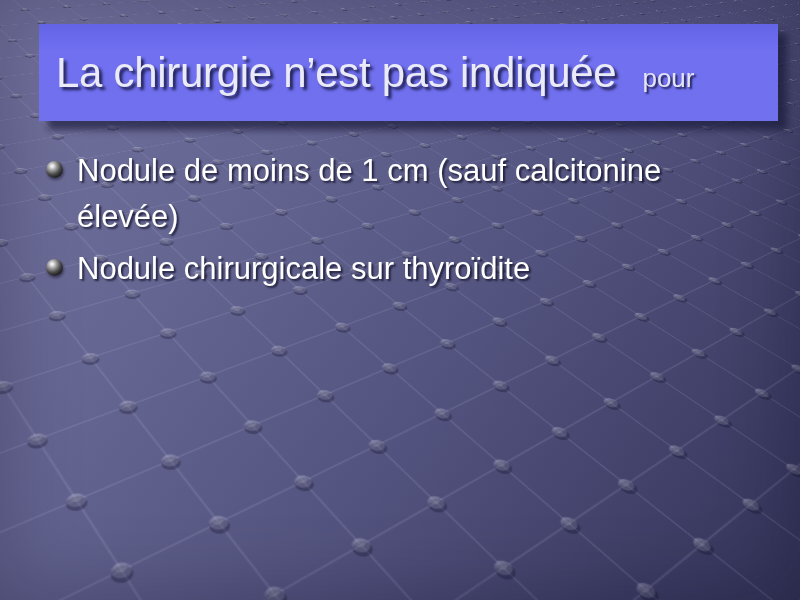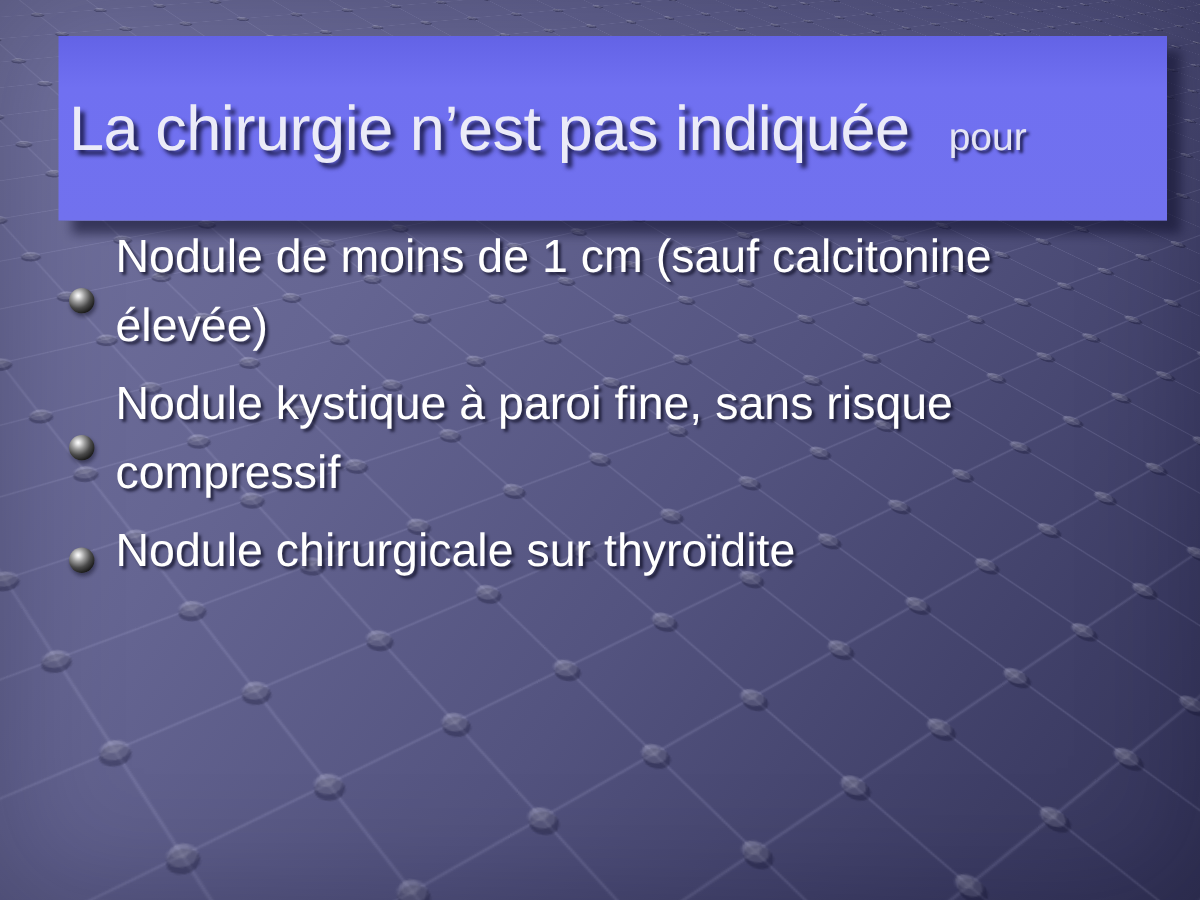--- a/index.html
+++ b/index.html
@@ -18,41 +18,41 @@
     margin:-2300px 0 0 -2300px;
     transform: perspective(900px) rotate(9deg) rotateX(58deg);
   }
   .vignette {
     position:absolute; inset:0;
     box-shadow: inset 0 0 80px rgba(8,8,30,0.28);
     pointer-events:none;
   }
   .title-box {
     position:absolute; left:39px; top:24px;
-    width:739px; height:123px;
+    width:739px; height:97px;
     box-sizing:border-box;
-    padding-left:7px;
+    padding-left:17px;
     background:linear-gradient(180deg, #6363e6 0%, #7070f1 28%, #7171ee 100%);
     box-shadow: 9px 9px 7px rgba(18,18,48,0.6);
     display:flex; align-items:center;
   }
   .title-line { display:flex; align-items:baseline; white-space:nowrap; margin:0; font-weight:400; }
   .title-main {
     font-size:42px; color:#ebebf8; letter-spacing:-0.3px;
     text-shadow:3px 3px 3px rgba(16,16,55,0.85);
   }
   .title-suffix {
     font-size:26px; margin-left:26px; color:#e4e4f4;
     text-shadow:2px 2px 2px rgba(16,16,55,0.85);
   }
   .bullets {
     position:absolute; left:46px; top:148px; width:716px;
     margin:0; padding:0; list-style:none;
   }
-  .bullet-item { display:flex; align-items:center; margin-bottom:6px; }
+  .bullet-item { display:flex; align-items:flex-start; margin-bottom:6px; }
   .sphere {
     flex:none; width:17px; height:17px; border-radius:50%;
     margin:13px 14px 0 0;
     background:radial-gradient(circle at 36% 30%, #ffffff 0%, #e0e0e0 10%, #9a9a9a 28%, #4a4a4a 52%, #1c1c1c 75%, #000000 100%);
     box-shadow:1px 2px 3px rgba(10,10,30,0.5);
   }
   .bullet-text {
     font-size:31px; line-height:46px; color:#ffffff;
     white-space:pre-line;
     text-shadow:2px 2px 2px rgba(8,8,30,0.7);
@@ -99,22 +99,17 @@
   </header>
 
   <ul class="bullets">
     <li class="bullet-item">
       <span class="sphere"></span>
       <span class="bullet-text">Nodule de moins de 1 cm (sauf calcitonine
 élevée)</span>
     </li>
     <li class="bullet-item">
       <span class="sphere"></span>
-      <span class="bullet-text">Nodule kystique à paroi fine, sans risque
-compressif</span>
-    </li>
-    <li class="bullet-item">
-      <span class="sphere"></span>
       <span class="bullet-text">Nodule chirurgicale sur thyroïdite</span>
     </li>
   </ul>
 
 </div>
 
 </body></html>

